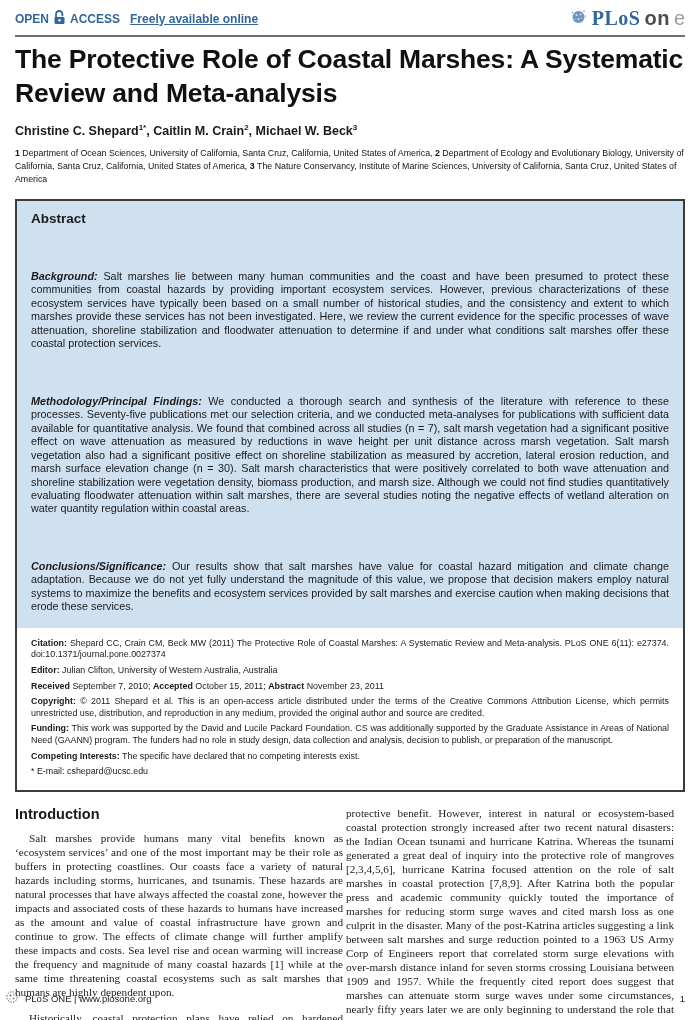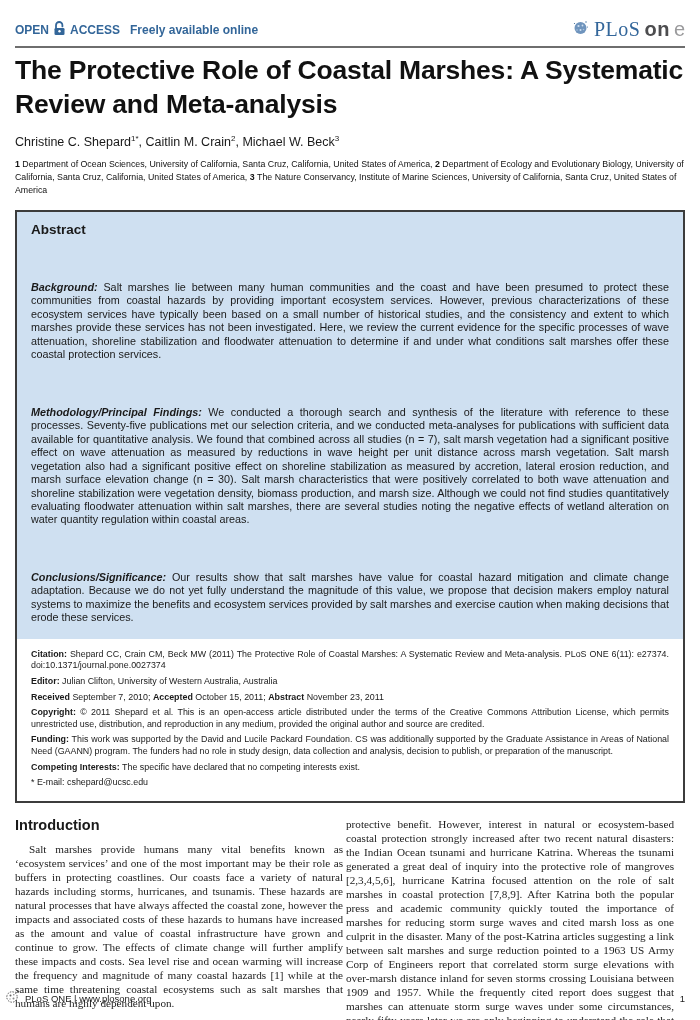--- a/index.html
+++ b/index.html
@@ -7,35 +7,35 @@
   body {
     font-family: "Liberation Sans", sans-serif;
     background:#ffffff; color:#1a1a1a;
     position:relative; overflow:hidden;
   }
   .page { padding: 0 15px; }
 
   
   .topbar {
     display:flex; justify-content:space-between; align-items:center;
-    padding:18px 0 5px; border-bottom:2px solid #6e6e6e;
+    padding:7px 0 5px; border-bottom:2px solid #6e6e6e;
   }
   .oa { display:flex; align-items:center; gap:4px;
         color:#336699; font-weight:bold; font-size:12px; }
-  .oa .tagline { margin-left:6px; }
+  .oa .tagline { margin-left:6px;text-decoration:underline; }
   .brand { display:flex; align-items:center; gap:4px; }
-  .brand .plos { font-family:"Liberation Serif", serif; font-weight:normal;
+  .brand .plos { font-family:"Liberation Serif", serif; font-weight:bold;
                  color:#33669A; font-size:20px; letter-spacing:.5px; }
   .brand .one-b { font-size:20px; font-weight:bold; color:#4d4d4f; letter-spacing:.5px; }
   .brand .one-l { font-size:20px; color:#9b9b9d; }
 
   
   .title { margin-top:6px; font-size:26.5px; font-weight:bold;
            line-height:1.27; letter-spacing:-.2px; color:#111; }
-  .authors { margin-top:13px; font-size:12.5px; font-weight:normal; }
+  .authors { margin-top:13px; font-size:12.5px; font-weight:bold; }
   .authors sup { font-size:8px; }
   .affils { margin-top:9px; font-size:8.8px; line-height:1.45; color:#111; }
   .affils b { font-weight:bold; }
 
   
   .absbox { margin-top:13px; border:2px solid #3c3c3c; }
   .abs-blue { background:#cfe0f1; padding:10px 14px 4px; }
   .abs-title { font-size:13.5px; font-weight:bold; margin-bottom:10px; }
   .abs-p { font-size:10.8px; line-height:1.25; text-align:justify; margin-bottom:10px;margin-top:44px; }
   .abs-label { font-weight:bold; font-style:italic; }

